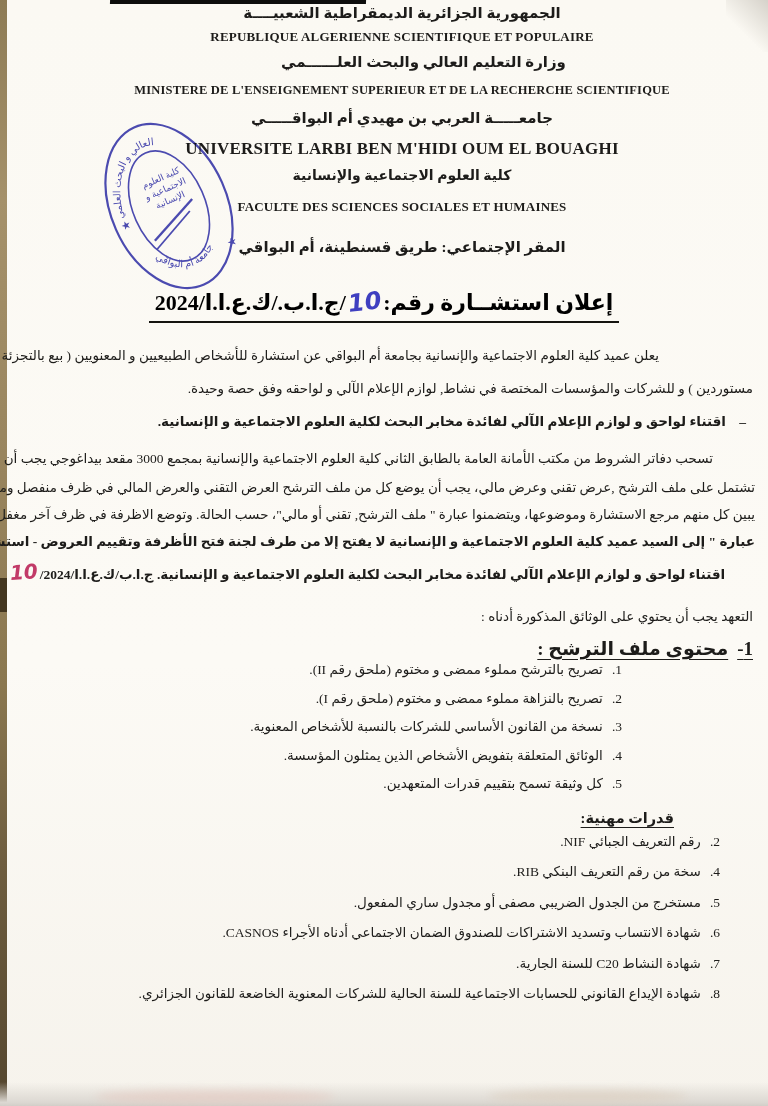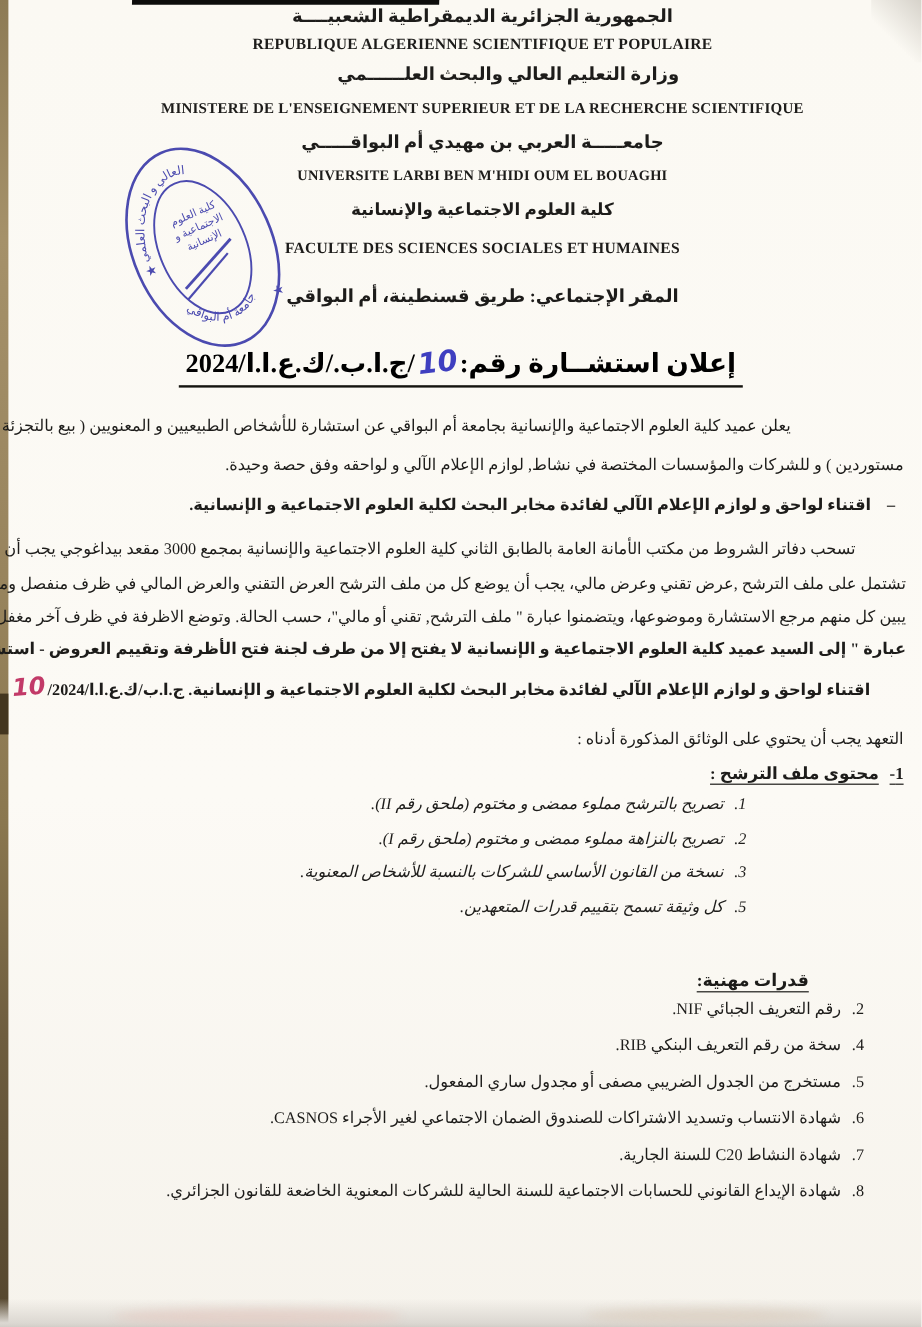--- a/index.html
+++ b/index.html
@@ -17,21 +17,21 @@
   .body-ar{font-size:13.5px;letter-spacing:-0.1px;}
   .title-wrap{position:absolute;top:288px;left:0;right:0;text-align:center;}
   .title-inner{display:inline-block;direction:rtl;font-size:22px;font-weight:bold;
        border-bottom:2.5px solid #15140f;padding:0 6px 5px 6px;white-space:nowrap;}
   .hand-blue{color:#3f3fc0;font-style:italic;font-size:24px;display:inline-block;
        transform:rotate(-7deg);font-family:"DejaVu Sans",sans-serif;font-weight:bold;padding:0 2px;}
   .hand-red{color:#c23a68;font-style:italic;font-size:20px;display:inline-block;
        transform:rotate(-4deg);font-family:"DejaVu Sans",sans-serif;font-weight:bold;padding:0 2px;}
   .heading-u{text-decoration:underline;text-underline-offset:4px;font-weight:bold;}
   .lst{position:absolute;direction:rtl;font-size:13.5px;color:#1d1c1a;}
-  .it{height:28.6px;white-space:nowrap;font-style:italic;}
+  .it{height:28.6px;white-space:nowrap;}
   .it2{height:30.4px;white-space:nowrap;}
   .num{margin-left:9px;}
   
   .edge-left{position:absolute;left:0;top:0;width:7px;height:1106px;
        background:linear-gradient(180deg,#8d7b55 0%,#a5916a 18%,#97835c 45%,#8a774f 62%,#6e5d3f 78%,#54462e 100%);}
   .edge-left-notch{position:absolute;left:0;top:578px;width:7px;height:34px;background:#43361f;}
   .edge-top{position:absolute;left:110px;top:0;width:256px;height:4px;background:#0d0d0c;transform:skewX(-2deg);}
   .corner-tr{position:absolute;right:0;top:0;width:42px;height:52px;
        background:linear-gradient(225deg,#d6d2ca 0%,rgba(214,210,202,0) 62%);}
   .band-bottom{position:absolute;left:0;bottom:0;height:24px;right:0;
@@ -51,21 +51,21 @@
 <div class="corner-tr"></div>
 <div class="band-bottom"></div>
 <div class="smudge1"></div>
 <div class="smudge2"></div>
 
 <div class="ln ar c b sz-ar" style="top:4px;">الجمهورية الجزائرية الديمقراطية الشعبيــــة</div>
 <div class="ln lat c b sz-fr" style="top:29px;font-size:13px;">REPUBLIQUE ALGERIENNE SCIENTIFIQUE ET POPULAIRE</div>
 <div class="ln ar c b sz-ar" style="top:53px;padding-left:43px;">وزارة التعليم العالي والبحث العلــــــمي</div>
 <div class="ln lat c b sz-fr" style="top:83px;">MINISTERE DE L'ENSEIGNEMENT SUPERIEUR ET DE LA RECHERCHE SCIENTIFIQUE</div>
 <div class="ln ar c b sz-ar" style="top:109px;">جامعـــــة العربي بن مهيدي أم البواقـــــي</div>
-<div class="ln lat c b sz-fr" style="top:139px;font-size:12px;">UNIVERSITE LARBI BEN M'HIDI OUM EL BOUAGHI</div>
+<div class="ln lat c b sz-fr" style="top:139px;font-size:17px;">UNIVERSITE LARBI BEN M'HIDI OUM EL BOUAGHI</div>
 <div class="ln ar c b" style="top:167px;font-size:14px;">كلية العلوم الاجتماعية والإنسانية</div>
 <div class="ln lat c b sz-fr" style="top:199px;font-size:13px;">FACULTE DES SCIENCES SOCIALES ET HUMAINES</div>
 <div class="ln ar c b sz-ar" style="top:238px;">المقر الإجتماعي: طريق قسنطينة، أم البواقي</div>
 
 <svg class="stamp" viewBox="-79 -96 158 192">
   <defs>
     <path id="arcT" d="M -47,8 A 47,72 0 0 1 47,8"></path>
     <path id="arcB" d="M -40,30 A 47,72 0 0 0 40,30"></path>
   </defs>
   <g transform="rotate(-24)" stroke="#3d3db2" fill="none">
@@ -108,31 +108,32 @@
 <div class="ln ar body-ar j" style="top:506px;left:13px;right:13px;">يبين كل منهم مرجع الاستشارة وموضوعها، ويتضمنوا عبارة " ملف الترشح, تقني أو مالي"، حسب الحالة. وتوضع الاظرفة في ظرف آخر مغفل ويحمل</div>
 <div class="ln ar body-ar j b" style="top:533px;left:13px;right:13px;">عبارة " إلى السيد عميد كلية العلوم الاجتماعية و الإنسانية  لا يفتح إلا من طرف لجنة فتح الأظرفة وتقييم العروض - استشارة رقم:</div>
 
 <div class="ln body-ar b" style="top:560px;left:8px;direction:ltr;text-align:left;">
   <span class="hand-red">10</span><span dir="ltr">/ج.ا.ب/ك.ع.ا.ا/2024</span>
   <span dir="rtl" class="ar">اقتناء لواحق و لوازم الإعلام الآلي لفائدة مخابر البحث لكلية العلوم الاجتماعية و الإنسانية.</span>
 </div>
 
 <div class="ln ar body-ar" style="top:608px;right:15px;">التعهد يجب أن يحتوي على الوثائق المذكورة أدناه :</div>
 
-<div class="ln ar heading-u" style="top:637px;right:15px;font-size:14px;">
+<div class="ln ar heading-u" style="top:637px;right:15px;font-size:19px;">
   <span class="num">1-</span><span>محتوى ملف الترشح :</span>
 </div>
 <div class="lst" style="top:661px;right:146px;left:13px;">
   <div class="it"><span class="num">1.</span><span>تصريح بالترشح مملوء ممضى و مختوم (ملحق رقم II).</span></div>
   <div class="it"><span class="num">2.</span><span>تصريح بالنزاهة مملوء ممضى و مختوم (ملحق رقم I).</span></div>
   <div class="it"><span class="num">3.</span><span>نسخة من القانون الأساسي للشركات بالنسبة للأشخاص المعنوية.</span></div>
+  <div class="it"><span class="num">4.</span><span>الوثائق المتعلقة بتفويض الأشخاص الذين يمثلون المؤسسة.</span></div>
   <div class="it"><span class="num">5.</span><span>كل وثيقة تسمح بتقييم قدرات المتعهدين.</span></div>
 </div>
 
 <div class="ln ar heading-u" style="top:810px;right:94px;font-size:14.5px;">قدرات مهنية:</div>
 <div class="lst" style="top:833px;right:48px;left:13px;">
   <div class="it2"><span class="num">2.</span><span>رقم التعريف الجبائي NIF.</span></div>
   <div class="it2"><span class="num">4.</span><span>سخة من رقم التعريف البنكي RIB.</span></div>
   <div class="it2"><span class="num">5.</span><span>مستخرج من الجدول الضريبي مصفى أو مجدول ساري المفعول.</span></div>
-  <div class="it2"><span class="num">6.</span><span>شهادة الانتساب وتسديد الاشتراكات للصندوق الضمان الاجتماعي لغير الأجراء CASNOS.</span></div>
+  <div class="it2"><span class="num">6.</span><span>شهادة الانتساب وتسديد الاشتراكات للصندوق الضمان الاجتماعي أدناه الأجراء CASNOS.</span></div>
   <div class="it2"><span class="num">7.</span><span>شهادة النشاط C20 للسنة الجارية.</span></div>
   <div class="it2"><span class="num">8.</span><span>شهادة الإيداع القانوني للحسابات الاجتماعية للسنة الحالية للشركات المعنوية الخاضعة للقانون الجزائري.</span></div>
 </div>
 
 </body></html>

